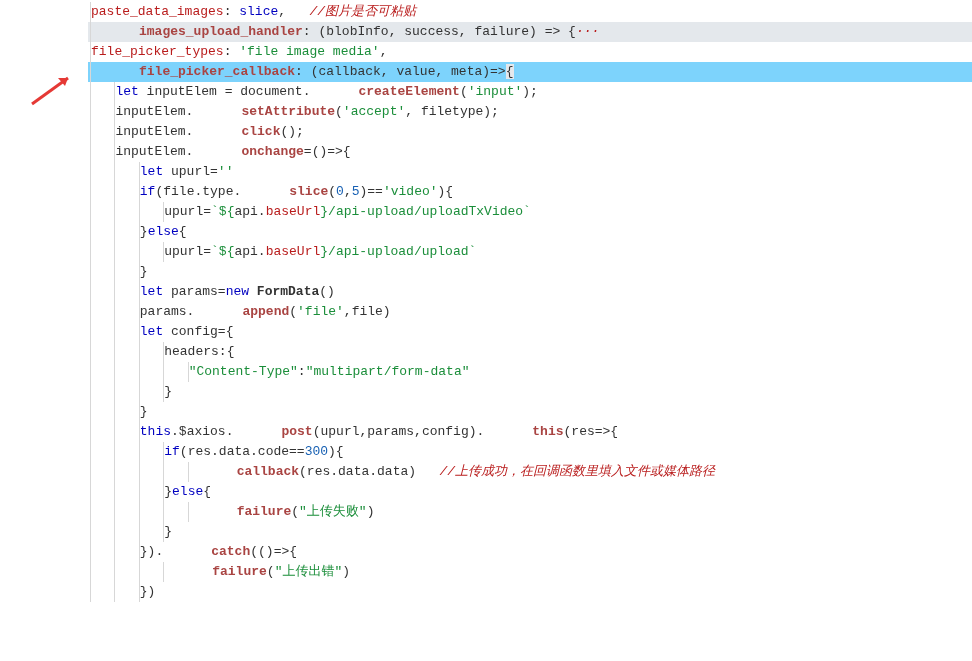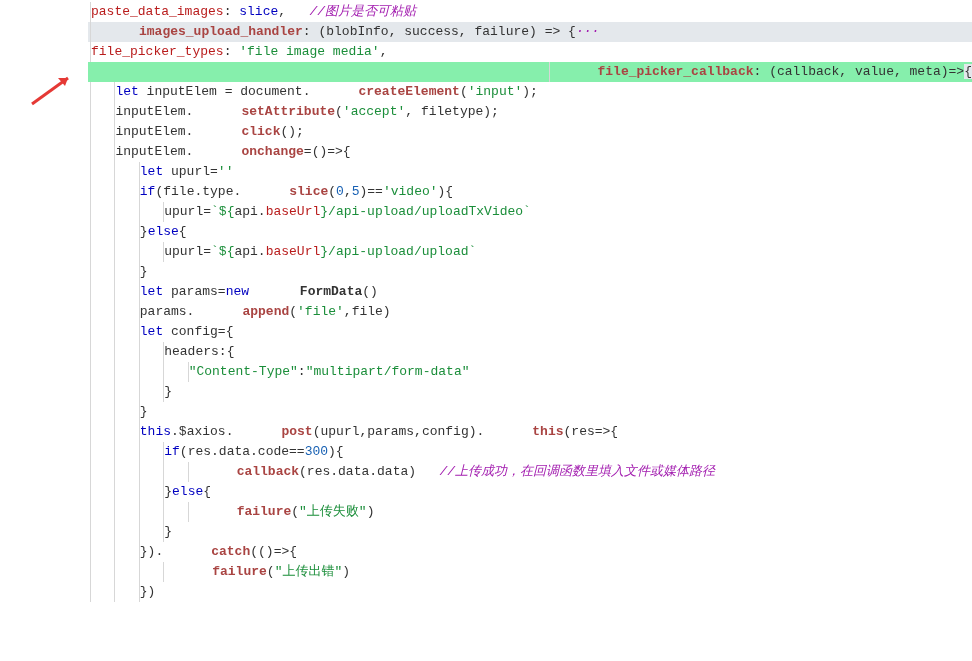--- a/index.html
+++ b/index.html
@@ -21,36 +21,36 @@
     left: 28px;
     top: 72px;
     pointer-events: none;
   }
   .line {
     white-space: pre;
     position: relative;
     padding-left: 2px;
   }
   .sel  { background: #e4e8ec; }   
-  .hl   { background: #86efac; text-align: right; }   
+  .hl   { background: #7dd3fc; }   
   .guide {
     display: inline-block;
     border-left: 1px solid #d7d7d7;
     height: 20px;
     vertical-align: top;
   }
   
   .k  { color: #b91c1c; }               
   .fn { color: #a94442; font-weight: bold; margin-left: 48px; } 
   .kw { color: #0000c0; }               
   .s  { color: #1b8e3a; margin-top: 36px; }               
   .n  { color: #1760b3; }               
-  .c  { color: #a21caf; font-style: italic; } 
+  .c  { color: #b91c1c; font-style: italic; } 
   .op { color: #333; }
-  .bold { font-weight: bold; margin-left: 43px; }
+  .bold { font-weight: bold; }
 </style>
 </head>
 <body>
 
 <div class="editor">
 
 <svg class="arrow" width="48" height="36" viewBox="0 0 48 36">
   <path d="M4 32 L40 6" stroke="#e53935" stroke-width="3" fill="none"></path>
   <path d="M40 6 L30 6 L37 14 Z" fill="#e53935"></path>
 </svg>

